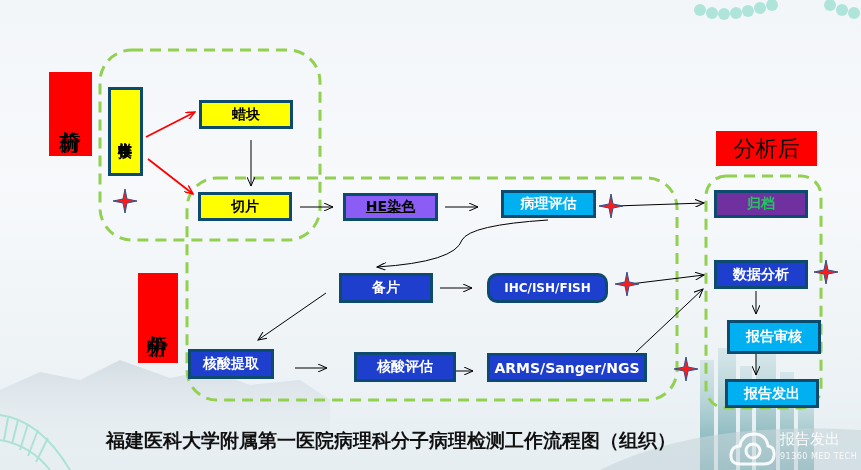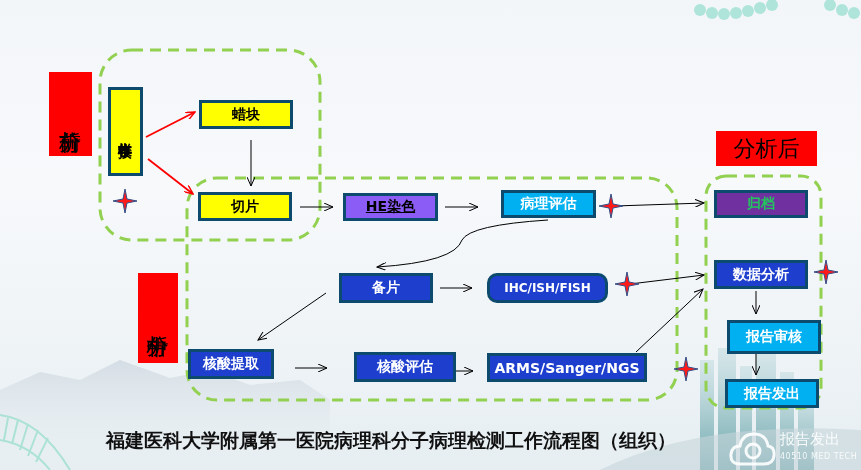--- a/index.html
+++ b/index.html
@@ -190,14 +190,14 @@
 </div>
 
 <div class="title">福建医科大学附属第一医院病理科分子病理检测工作流程图（组织）</div>
 
 <div class="logo">
   <svg width="48" height="44" viewBox="0 0 48 44" style="position:absolute;left:0;top:0;">
     <path d="M12 38 Q2 38 3 28 Q4 20 12 20 Q14 8 26 8 Q38 8 40 20 Q47 21 46 30 Q45 38 36 38 Z" fill="none" stroke="#fff" stroke-width="3" opacity=".9"></path>
     <circle cx="25" cy="25" r="7" fill="none" stroke="#fff" stroke-width="3" opacity=".9"></circle>
   </svg>
   <span class="logo-name">报告发出</span>
-  <span class="logo-sub">40510 MED TECH</span>
+  <span class="logo-sub">91360 MED TECH</span>
 </div>
 
 </body></html>

